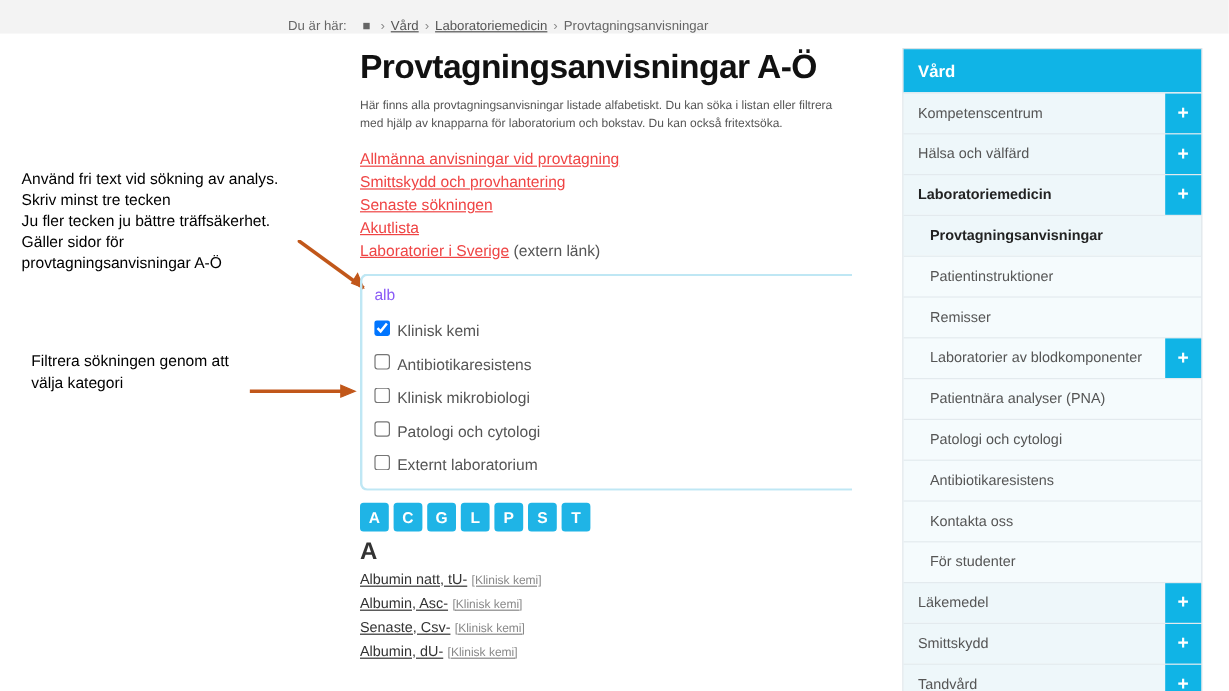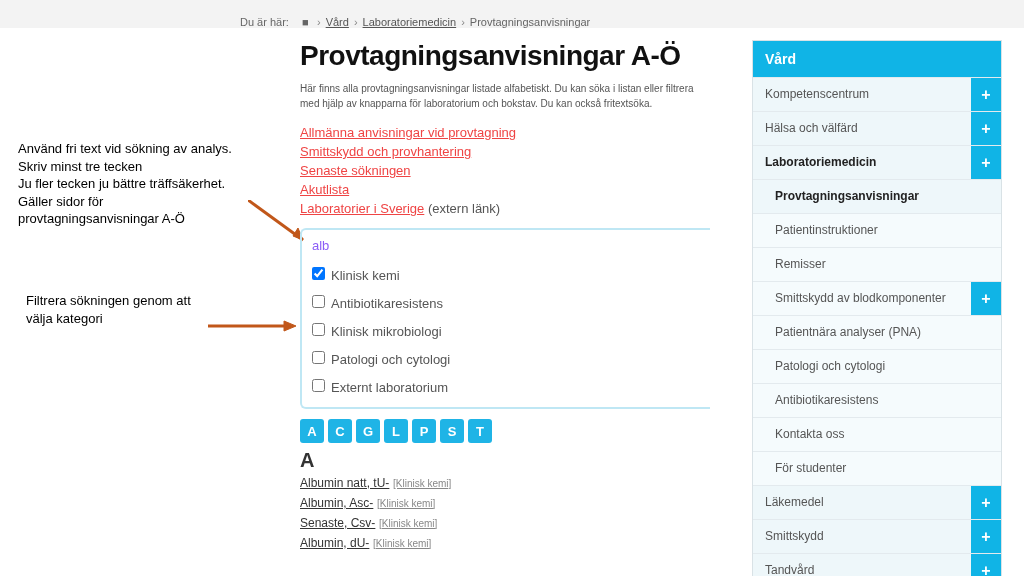--- a/index.html
+++ b/index.html
@@ -265,21 +265,21 @@
       </div>
       <div class="sidebar-row sub noexp">
         <span class="label">Patientinstruktioner</span>
         <span class="plus">+</span>
       </div>
       <div class="sidebar-row sub noexp">
         <span class="label">Remisser</span>
         <span class="plus">+</span>
       </div>
       <div class="sidebar-row sub">
-        <span class="label">Smittskydd av blodkomponenter</span>
+        <span class="label">Laboratorier av blodkomponenter</span>
         <span class="plus">+</span>
       </div>
       <div class="sidebar-row sub noexp">
         <span class="label">Patientnära analyser (PNA)</span>
         <span class="plus">+</span>
       </div>
       <div class="sidebar-row sub noexp">
         <span class="label">Patologi och cytologi</span>
         <span class="plus">+</span>
       </div>

